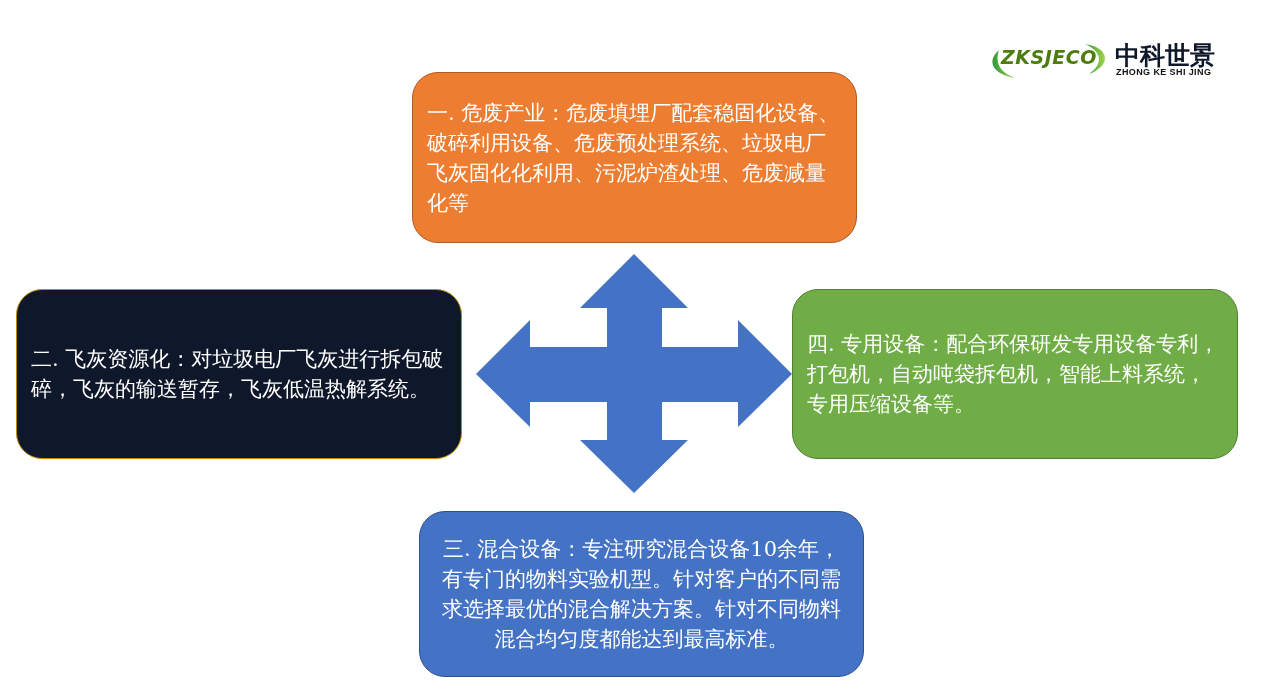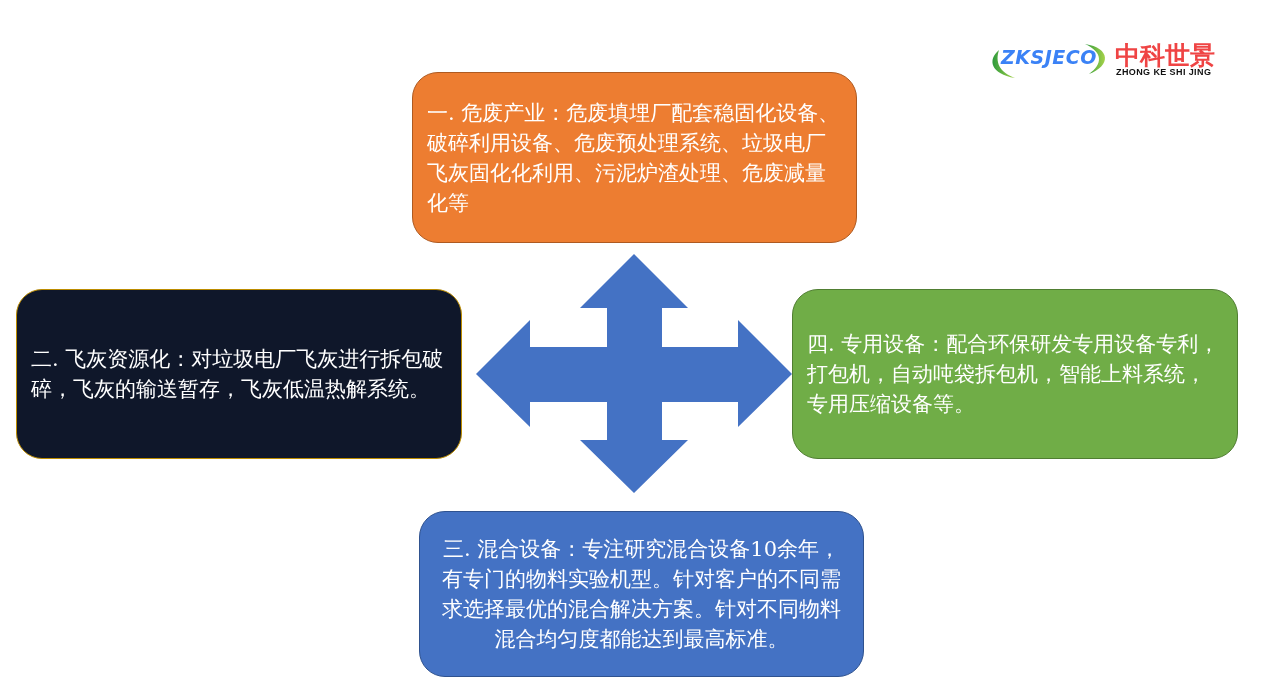--- a/index.html
+++ b/index.html
@@ -22,26 +22,26 @@
   #box-4 { left: 792px; top: 289px; width: 446px; height: 170px; background: #70AD47; border: 1.5px solid #507E32; }
   #box-3 { left: 419px; top: 511px; width: 445px; height: 166px; background: #4472C4; border: 1.5px solid #2F528F; }
   #box-3 .txt { text-align: center; }
   #box-1 .txt { padding-left: 0; }
   #arrow { position: absolute; left: 0; top: 0; }
   #logo { position: absolute; left: 985px; top: 38px; width: 250px; height: 45px; }
   .logo-en {
     position: absolute; left: 16px; top: 8px;
     font-family: "DejaVu Sans", sans-serif; font-weight: bold; font-style: italic;
     font-size: 19px; letter-spacing: 0.5px;
-    color: #3b82f6;
+    color: #4d7c0f;
   }
   .logo-cn {
     position: absolute; left: 130px; top: 1px;
     font-family: "DejaVu Sans", sans-serif; font-weight: bold;
-    font-size: 25px; color: #ef4444; letter-spacing: 0px;
+    font-size: 25px; color: #0f172a; letter-spacing: 0px;
   }
   .logo-py {
     position: absolute; left: 131px; top: 29px;
     font-family: Liberation Sans, sans-serif; font-weight: bold;
     font-size: 9px; color: #111111; letter-spacing: 0.4px; white-space: nowrap;
   }
 </style>
 </head>
 <body>
 

